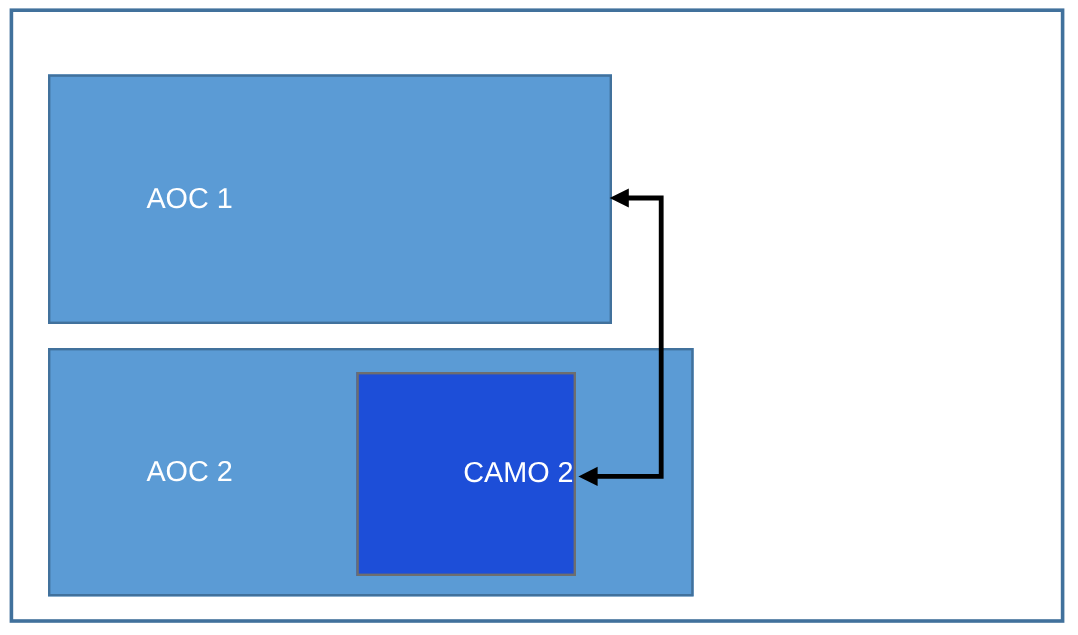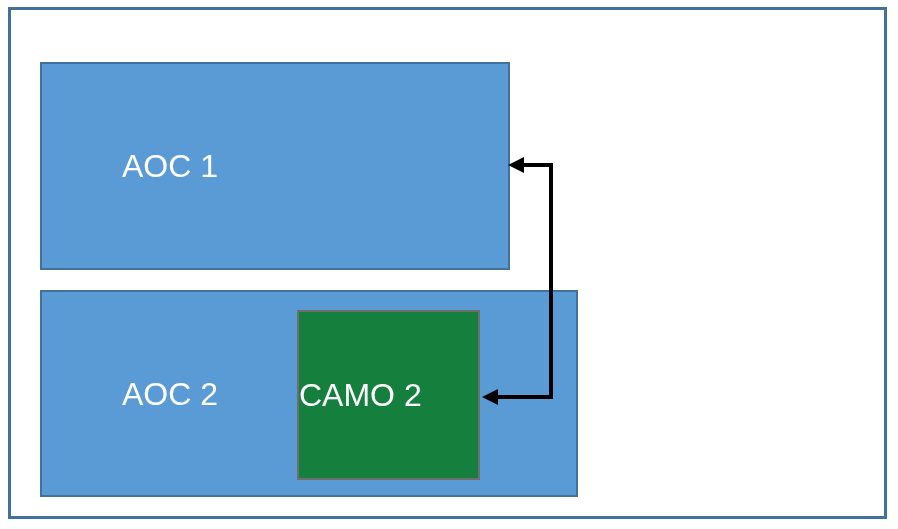--- a/index.html
+++ b/index.html
@@ -47,28 +47,28 @@
     left: 40px;
     top: 290px;
     width: 538px;
     height: 207px;
   }
   #camo2-box {
     left: 297px;
     top: 310px;
     width: 183px;
     height: 170px;
-    background: #15803d;
+    background: #1d4ed8;
     border: 2px solid #6E6E6E;
-    justify-content: flex-start;
+    justify-content: flex-end;
     padding-left: 0;
   }
   .shape-label {
     color: #FFFFFF;
-    font-size: 32px;
+    font-size: 24px;
     line-height: 1;
     white-space: nowrap;
   }
   #connector-svg {
     position: absolute;
     left: 0;
     top: 0;
     width: 898px;
     height: 529px;
     pointer-events: none;

